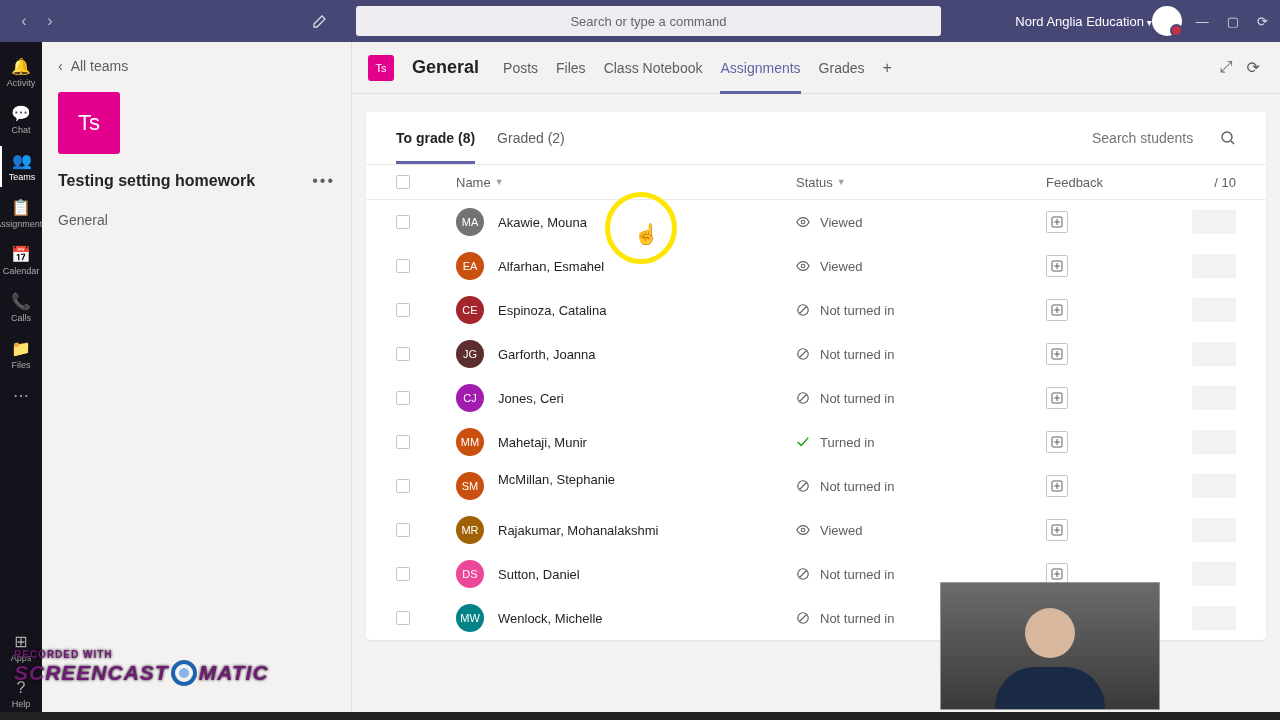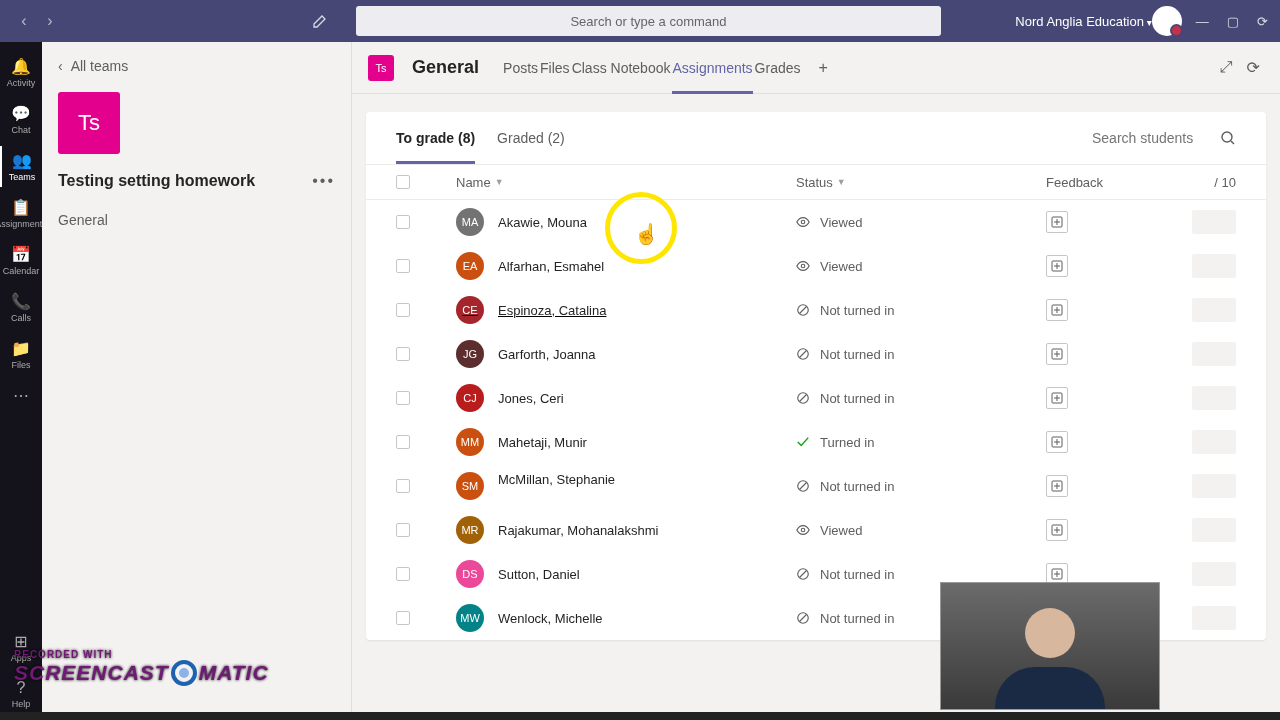--- a/index.html
+++ b/index.html
@@ -31,21 +31,21 @@
 .team-name-row { display: flex; align-items: center; justify-content: space-between; margin-bottom: 14px; }
 .team-name { font-size: 16px; font-weight: 700; color: #252423; }
 .team-more { color: #605e5c; font-size: 16px; letter-spacing: 2px; cursor: pointer; }
 .channel-item { padding: 8px 0 8px 0; color: #605e5c; font-size: 14px; }
 
 
 .main { position: absolute; left: 352px; top: 42px; right: 0; bottom: 0; background: #f3f2f1; }
 .channel-hdr { height: 52px; display: flex; align-items: center; padding: 0 20px 0 16px; border-bottom: 1px solid #e1dfdd; background: #f3f2f1; gap: 18px; position: relative; }
 .ch-tile { width: 26px; height: 26px; background: #e3008c; color: #fff; font-size: 11px; display: flex; align-items: center; justify-content: center; border-radius: 3px; }
 .ch-name { font-size: 18px; font-weight: 700; color: #252423; margin-right: 6px; }
-.tabs { display: flex; gap: 2px; height: 100%; align-items: center; }
+.tabs { display: flex; gap: 18px; height: 100%; align-items: center; }
 .tab { font-size: 14px; color: #605e5c; height: 100%; display: flex; align-items: center; position: relative; cursor: pointer; }
 .tab.active { color: #6264a7; font-weight: 400; }
 .tab.active::after { content: ""; position: absolute; bottom: -1px; left: 0; right: 0; height: 3px; background: #6264a7; }
 .tab-add { color: #605e5c; font-size: 16px; cursor: pointer; }
 .hdr-right { margin-left: auto; display: flex; gap: 14px; color: #605e5c; }
 
 
 .card { margin: 18px 14px; background: #fff; border-radius: 4px; box-shadow: 0 1px 2px rgba(0,0,0,.08); }
 .sub-tabs { display: flex; align-items: center; padding: 0 30px; height: 52px; gap: 22px; }
 .sub-tab { font-size: 14px; color: #605e5c; height: 100%; display: flex; align-items: center; position: relative; cursor: pointer; }
@@ -286,21 +286,21 @@
       </div>
     </div>
     <div class="score-cell">
             <div class="score-ph"></div>
           </div>
   </div>
         <div class="trow">
     <div class="col-chk">
             <div class="chk"></div>
           </div>
-    <div class="col-name" style="display:flex;align-items:center;text-decoration:underline;">
+    <div class="col-name" style="display:flex;align-items:center;">
       <div class="stu-av" style="background:#a4262c">CE</div>
       <div class="stu-name">Espinoza, Catalina</div>
     </div>
     <div class="status-cell st-not">
       <span class="st-ic">
               <svg width="14" height="14" viewBox="0 0 16 16">
                 <circle cx="8" cy="8" r="6" fill="none" stroke="#605e5c" stroke-width="1.3"></circle>
                 <path d="M4 12L12 4" stroke="#605e5c" stroke-width="1.3"></path>
               </svg>
             </span>
@@ -345,21 +345,21 @@
     </div>
     <div class="score-cell">
             <div class="score-ph"></div>
           </div>
   </div>
         <div class="trow">
     <div class="col-chk">
             <div class="chk"></div>
           </div>
     <div class="col-name" style="display:flex;align-items:center;">
-      <div class="stu-av" style="background:#b91c1c">CJ</div>
+      <div class="stu-av" style="background:#a21caf">CJ</div>
       <div class="stu-name">Jones, Ceri</div>
     </div>
     <div class="status-cell st-not">
       <span class="st-ic">
               <svg width="14" height="14" viewBox="0 0 16 16">
                 <circle cx="8" cy="8" r="6" fill="none" stroke="#605e5c" stroke-width="1.3"></circle>
                 <path d="M4 12L12 4" stroke="#605e5c" stroke-width="1.3"></path>
               </svg>
             </span>
       <span>Not turned in</span>

